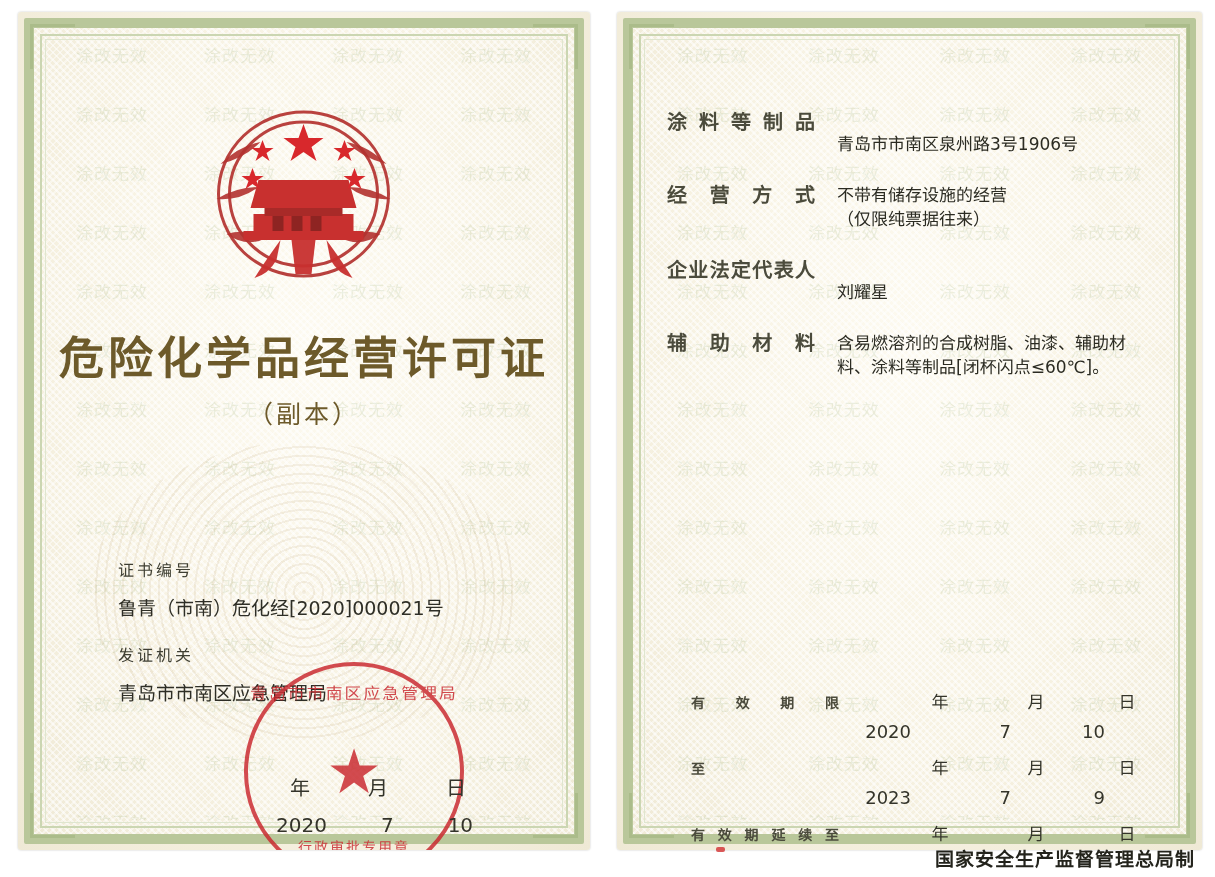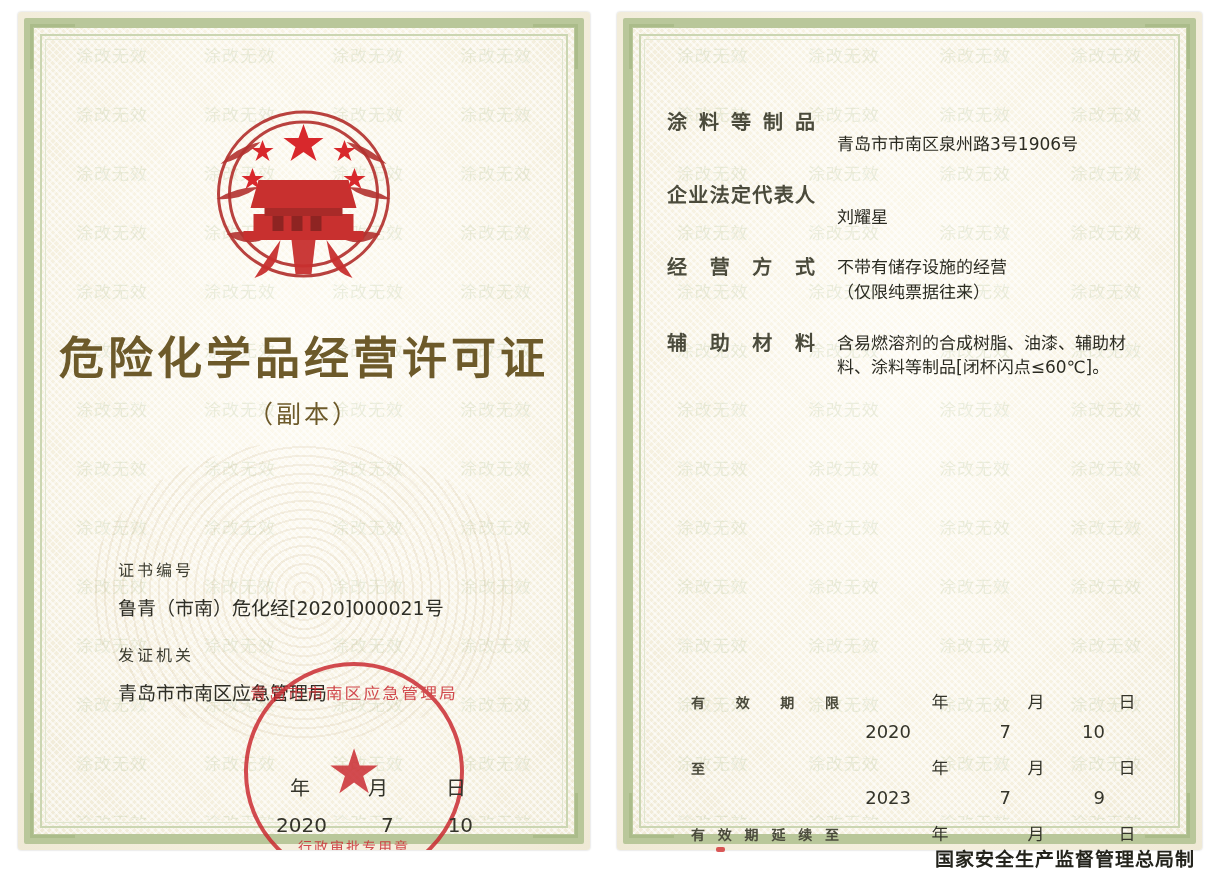--- a/index.html
+++ b/index.html
@@ -581,27 +581,27 @@
           <span>涂改无效</span>
           <span>涂改无效</span>
         </div>
       </div>
 
     <div class="rows" id="detail-rows">
         <div class="row">
           <div class="label">涂料等制品</div>
           <div class="value">青岛市市南区泉州路3号1906号</div>
         </div>
+        <div class="row tight">
+          <div class="label">经营方式</div>
+          <div class="value">不带有储存设施的经营<br>（仅限纯票据往来）</div>
+        </div>
         <div class="row">
           <div class="label">企业法定代表人</div>
           <div class="value">刘耀星</div>
-        </div>
-        <div class="row tight">
-          <div class="label">经营方式</div>
-          <div class="value">不带有储存设施的经营<br>（仅限纯票据往来）</div>
         </div>
         <div class="row tight">
           <div class="label">辅助材料</div>
           <div class="value">含易燃溶剂的合成树脂、油漆、辅助材料、涂料等制品[闭杯闪点≤60℃]。</div>
         </div>
       </div>
 
     <div class="validity" id="validity-table">
         <div class="v-row">
           <div class="v-label">有效期限</div>

